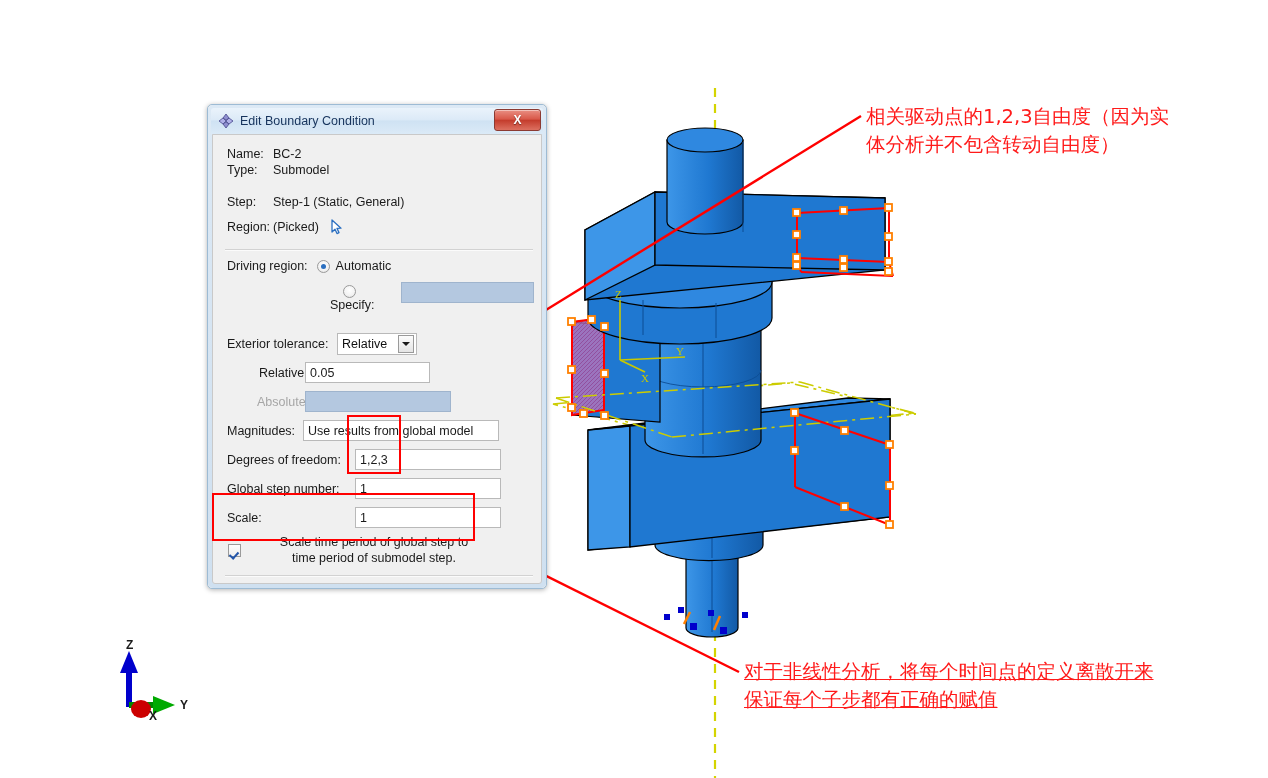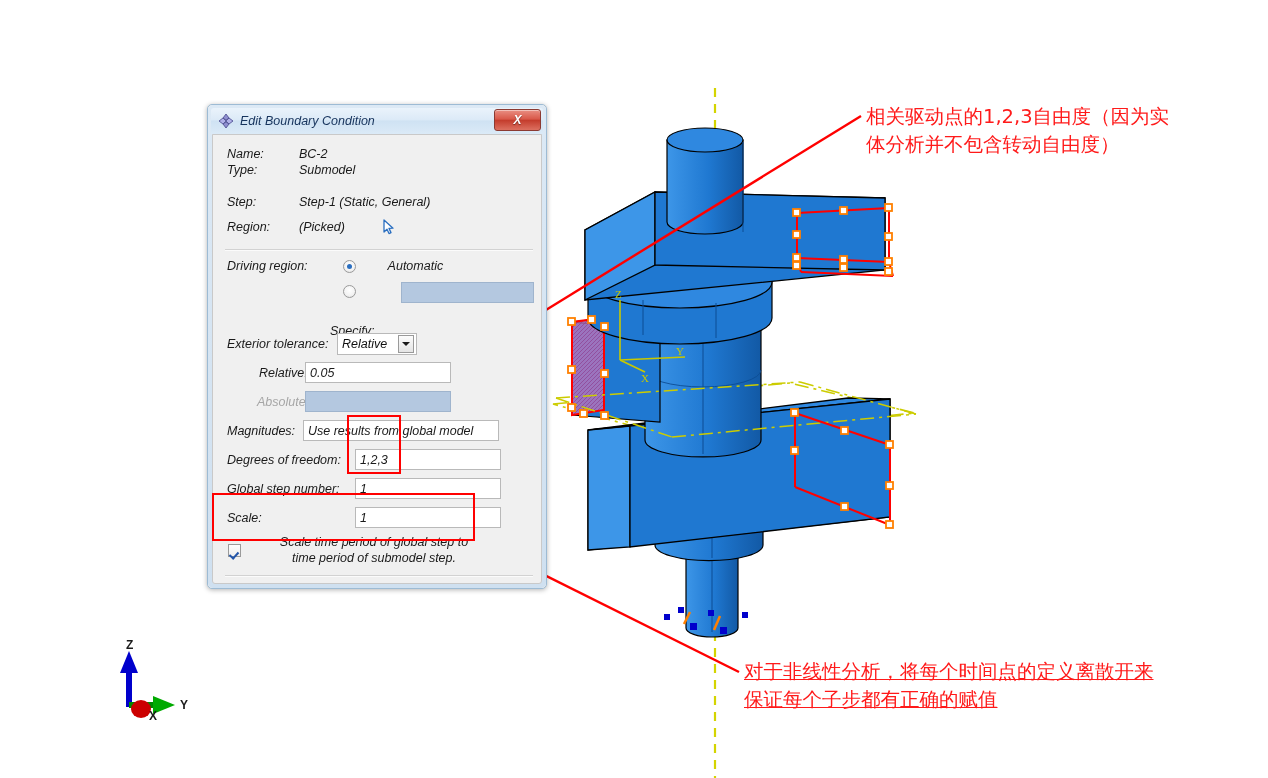--- a/index.html
+++ b/index.html
@@ -40,21 +40,20 @@
     position: absolute;
     left: 207px; top: 104px;
     width: 340px; height: 485px;
     background: #f0f0f0;
     border: 1px solid #9dbbd4;
     border-radius: 5px;
     box-shadow: 0 1px 5px rgba(0,0,0,0.30);
     box-sizing: border-box;
     font-size: 12.5px;
     color: #101010;
-    font-style: italic;
   }
   #dialog-frame {
     position: absolute; inset: 0;
     border-radius: 5px;
     background: linear-gradient(to bottom,#dce9f5 0%, #cfe0f0 100%);
     padding: 3px;
     box-sizing: border-box;
   }
   #titlebar {
     position: absolute;
@@ -90,21 +89,21 @@
   #dialog-body {
     position: absolute;
     left: 4px; top: 29px; right: 4px; bottom: 4px;
     background: #f0f0f0;
     border: 1px solid #c9c9c9;
     border-radius: 0 0 3px 3px;
     box-sizing: border-box;
     overflow: hidden;
   }
 
-  .row { position: absolute; display: flex; align-items: center; gap: 26px; }
+  .row { position: absolute; display: flex; align-items: center; }
   .lbl { color: #1a1a1a; font-size: 12.5px; white-space: nowrap; }
   .lbl.dim { color: #a6a6a6; }
   .val { color: #1a1a1a; font-size: 12.5px; white-space: nowrap; }
 
   .hr {
     position: absolute; height: 0;
     border-top: 1px solid #d2d2d2;
     border-bottom: 1px solid #fbfbfb;
   }
 
@@ -451,21 +450,21 @@
       <div id="combo" style="left:124px; top:198px; width:80px;">
         <span id="combo-text">Relative</span>
         <span id="combo-arrow">
             <i></i>
           </span>
       </div>
 
       <div class="row" style="left:46px; top:231px;">
         <span class="lbl">Relative:</span>
       </div>
-      <div class="tfield" style="left:92px; top:227px; width:146px;">0.05</div>
+      <div class="tfield" style="left:92px; top:227px; width:125px;">0.05</div>
 
       <div class="row" style="left:44px; top:260px;">
         <span class="lbl dim">Absolute:</span>
       </div>
       <div class="tfield disabled" style="left:92px; top:256px; width:146px;"></div>
 
       <div class="row" style="left:14px; top:289px;">
         <span class="lbl">Magnitudes:</span>
       </div>
       <div class="tfield" style="left:90px; top:285px; width:196px;">Use results from global model</div>

